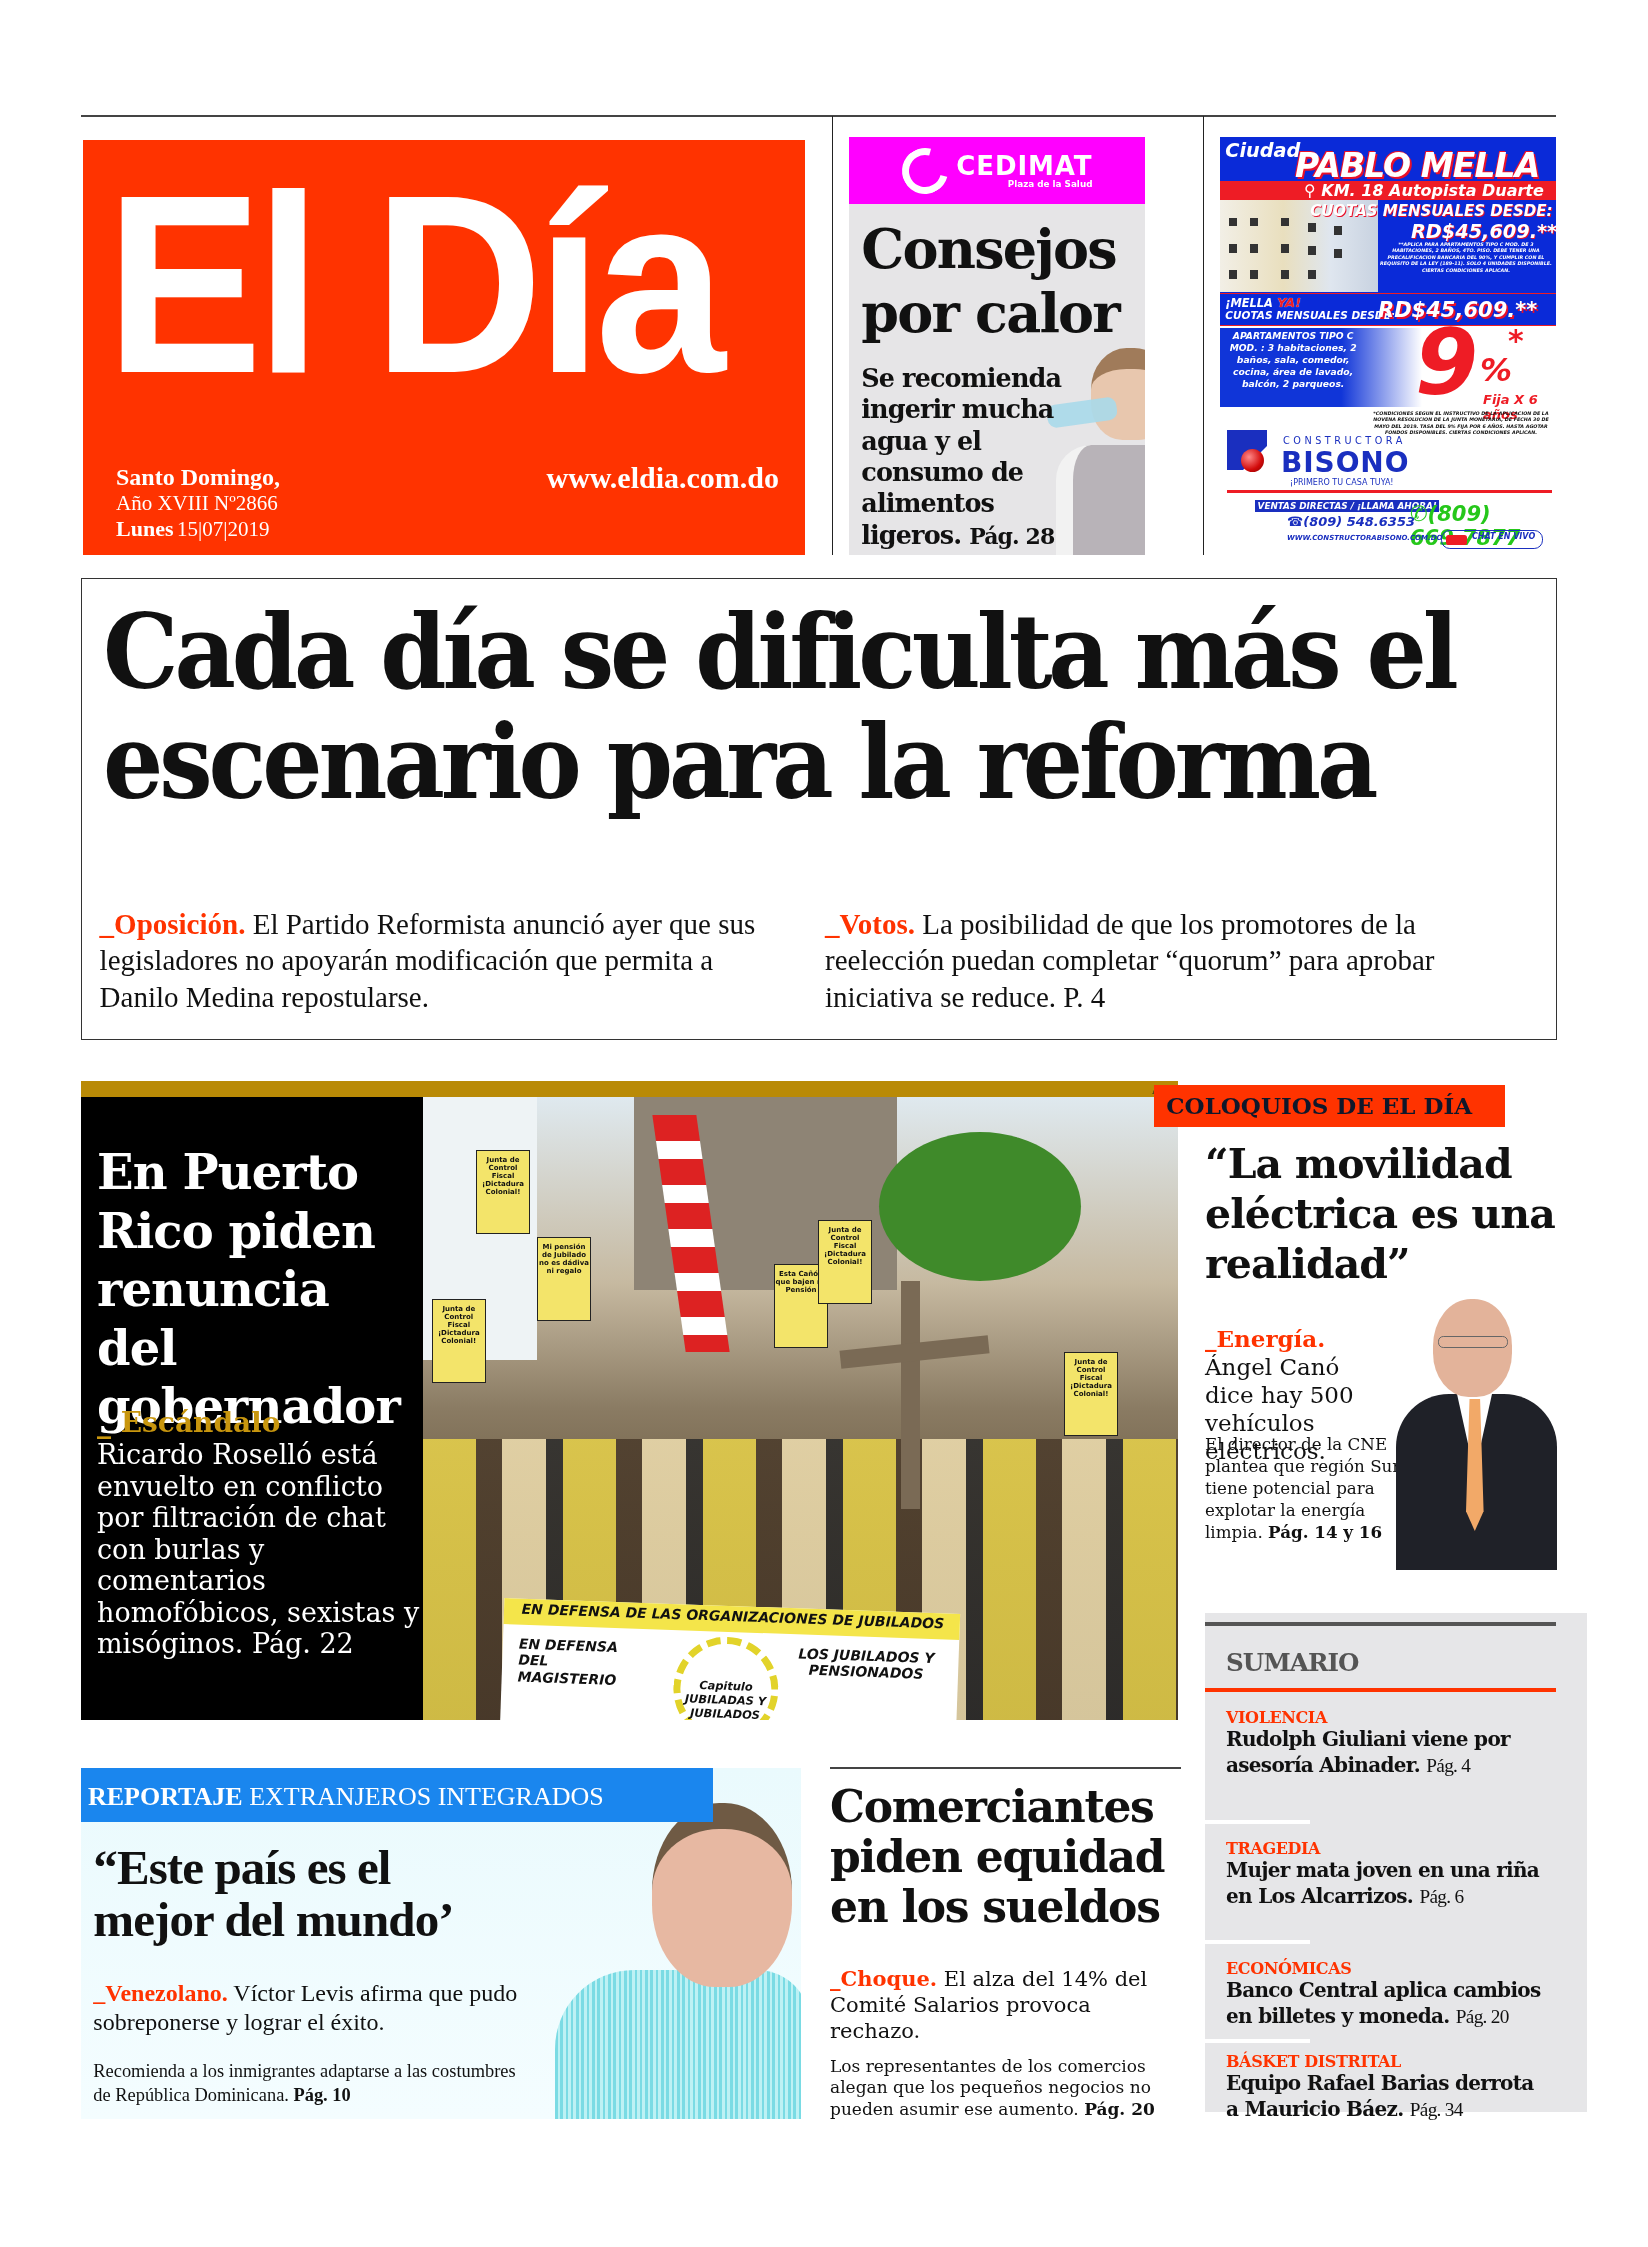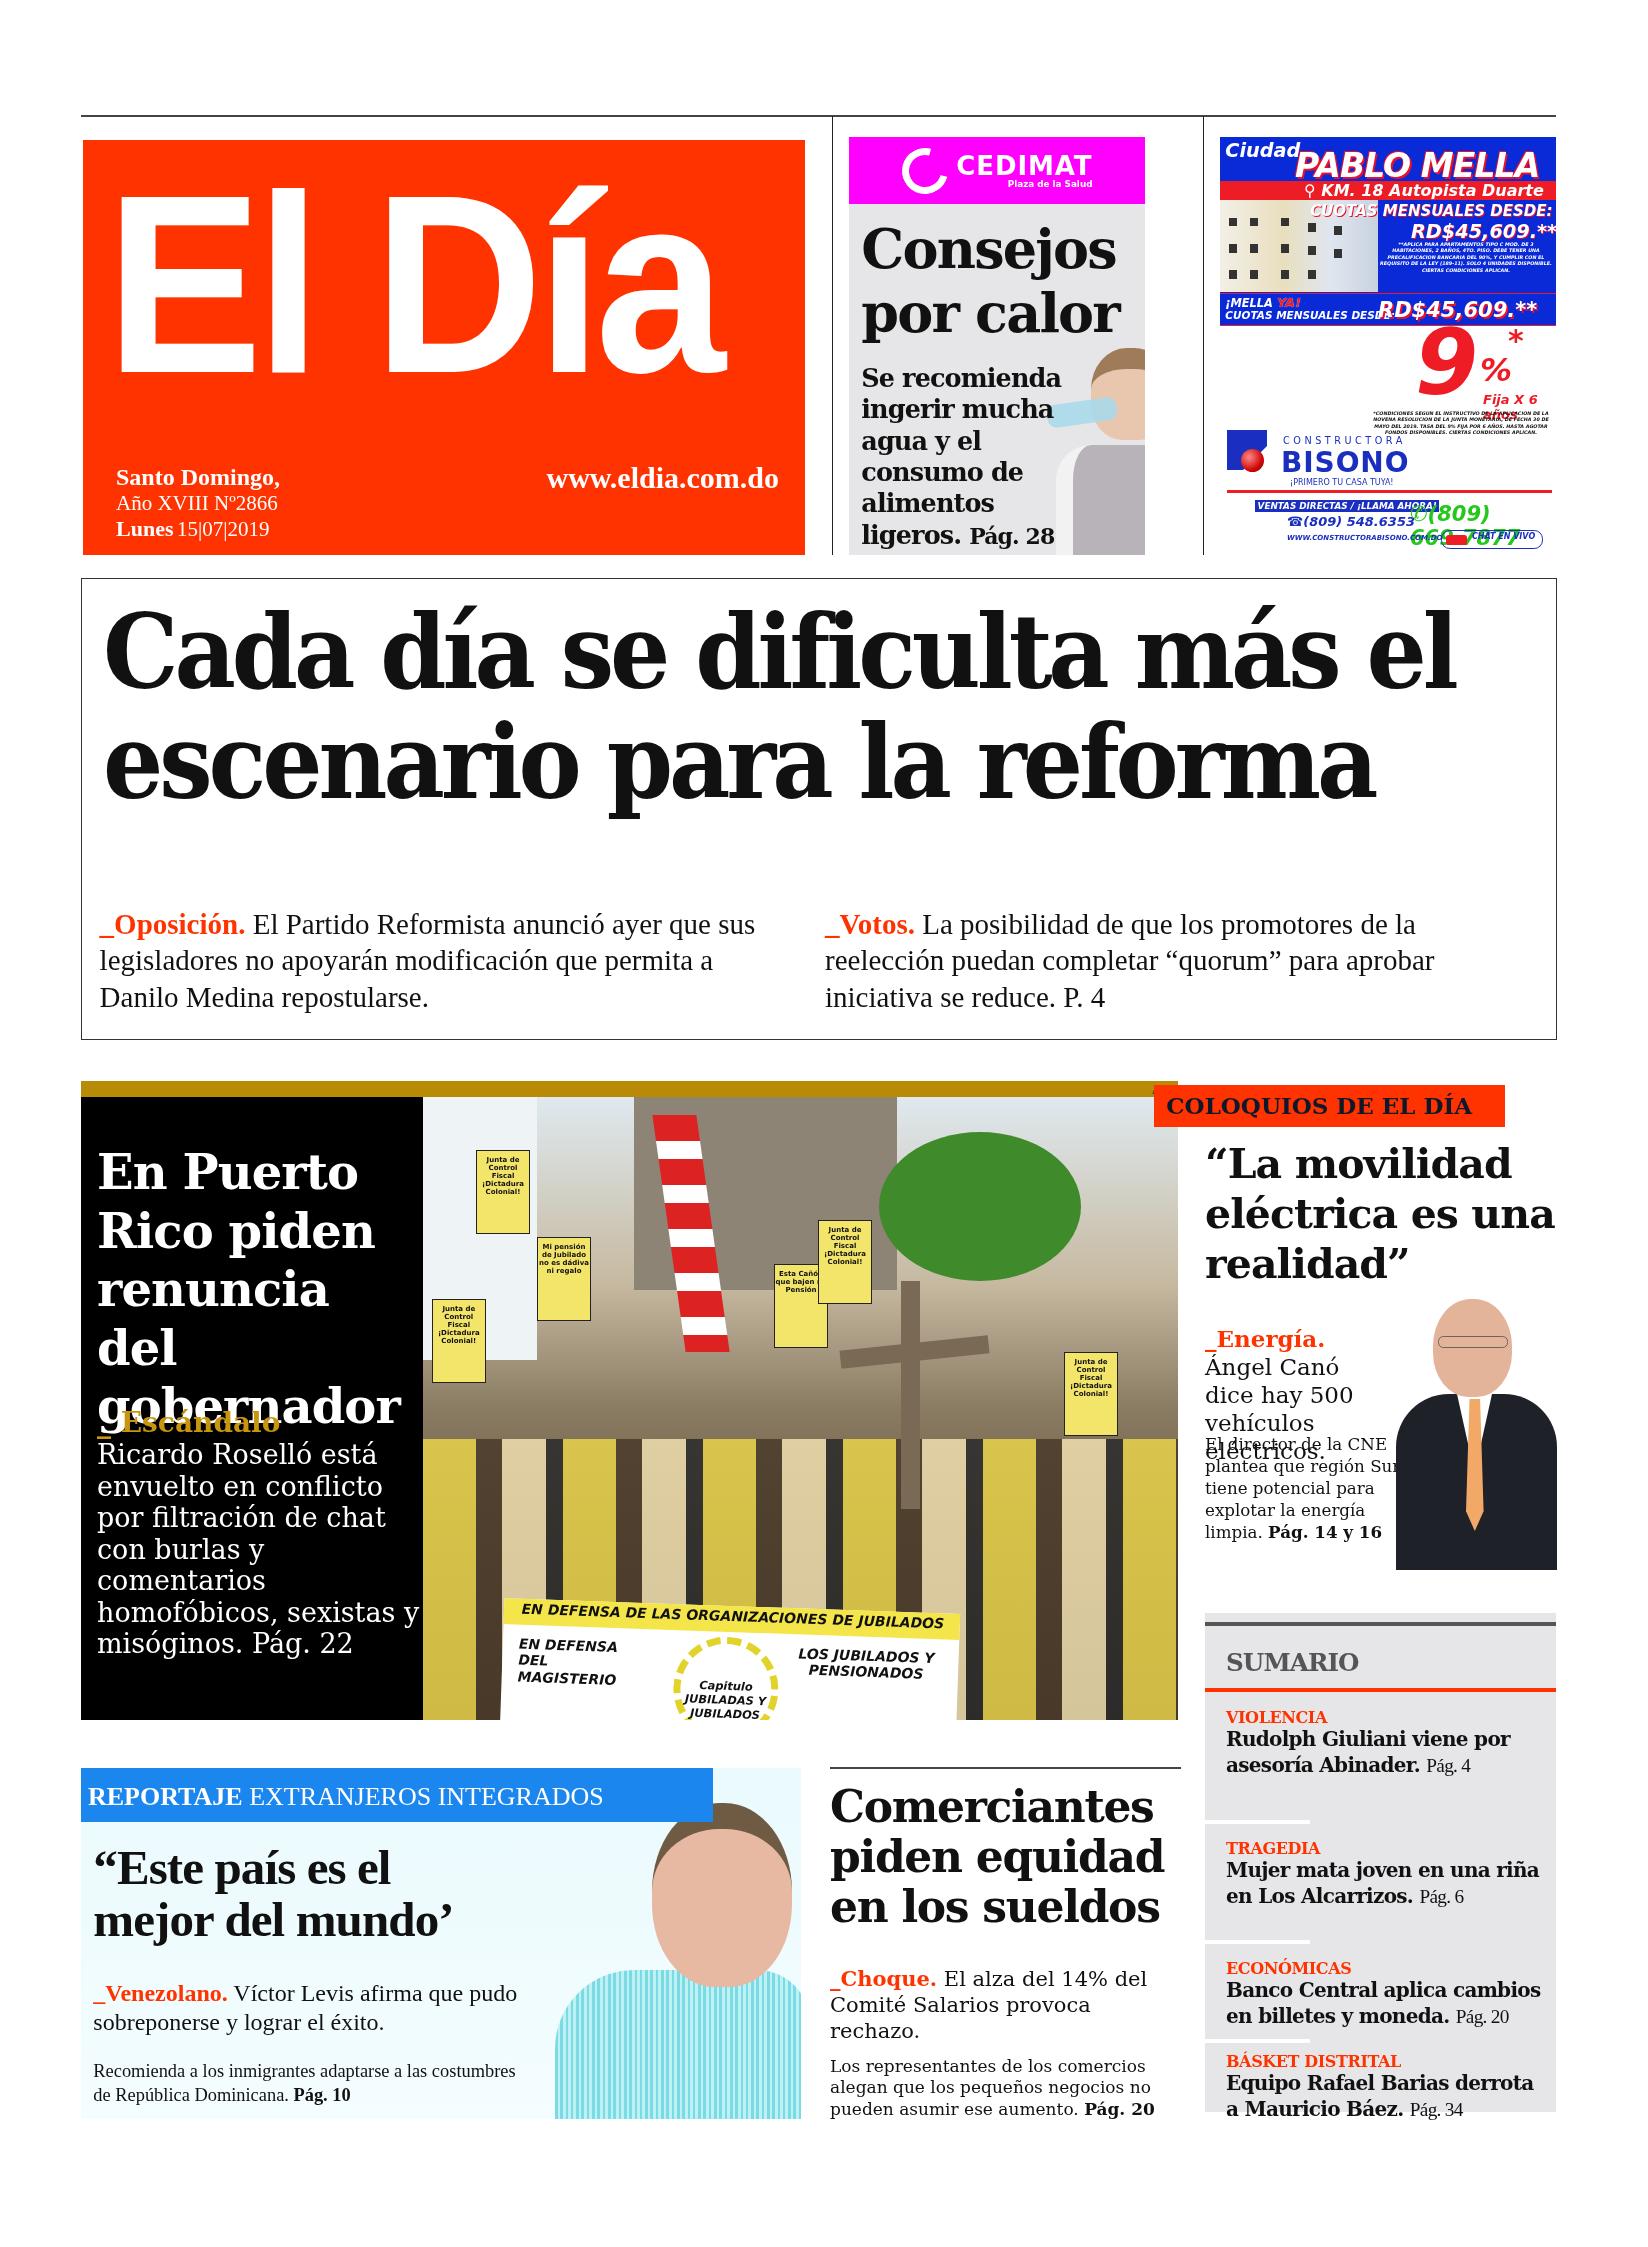--- a/index.html
+++ b/index.html
@@ -105,21 +105,21 @@
   .col-lead { left: 1205px; top: 1325px; width: 184px; font-family: "DejaVu Serif", serif; font-size: 23px; line-height: 1.22; }
   .col-body { left: 1205px; top: 1433px; width: 202px; font-family: "DejaVu Serif", serif; font-size: 16.7px; line-height: 1.32; }
   .col-photo { left: 1396px; top: 1290px; width: 161px; height: 279px; }
   .col-photo .head { position: absolute; left: 37px; top: 8.8px; width: 79px; height: 98px; border-radius: 48% 48% 45% 45%; background: #e3b39a; }
   .col-photo .glasses { position: absolute; left: 42px; top: 46px; width: 70px; height: 12.3px; border: 1.8px solid #666; border-radius: 5.3px; }
   .col-photo .suit { position: absolute; left: 0; top: 104px; width: 161px; height: 176px; background: #1f2128; border-radius: 53px 53px 0 0; }
   .col-photo .shirt { position: absolute; left: 61px; top: 104px; width: 35px; height: 79px; background: #fff; clip-path: polygon(0 0, 100% 0, 50% 100%); }
   .col-photo .tie { position: absolute; left: 70px; top: 109px; width: 17.6px; height: 132px; background: #f2a968; clip-path: polygon(20% 0, 80% 0, 100% 85%, 50% 100%, 0 85%); }
 
   
-  .sum { left: 1205px; top: 1613px; width: 351px; height: 499px; background: #e6e6e8; }
+  .sum { left: 1205px; top: 1613px; width: 382px; height: 499px; background: #e6e6e8; }
   .sum-topline { position: absolute; left: 0; top: 8.8px; width: 351px; height: 4.4px; background: #555; }
   .sum-title { position: absolute; left: 21px; top: 35px; font-family: "DejaVu Serif", serif; font-weight: 700; font-size: 24.6px; color: #555; letter-spacing: -0.9px; }
   .sum-redline { position: absolute; left: 0; top: 75px; width: 351px; height: 3.5px; background: #ff3300; }
   .sum-item { position: absolute; left: 21px; width: 325px; }
   .sum-item .cat { font-family: "DejaVu Serif", serif; font-weight: 700; font-size: 16px; color: #ff3300; letter-spacing: -0.4px; }
   .sum-item .head { font-family: "DejaVu Serif", serif; font-weight: 700; font-size: 20px; line-height: 1.28; letter-spacing: -0.7px; }
   .sum-item .pg { font-family: "Liberation Serif", serif; font-weight: 400; font-size: 19.3px; }
   .sum-sep { position: absolute; left: 0; width: 105px; height: 3.5px; background: #fff; }
 
   
@@ -202,20 +202,21 @@
       <i style="left:88px;top:70px"></i>
   </div>
   <div class="bis-cuotas">CUOTAS MENSUALES DESDE:</div>
   <div class="bis-price1">RD$45,609.**</div>
   <div class="bis-fine1">**APLICA PARA APARTAMENTOS TIPO C MOD. DE 3 HABITACIONES, 2 BAÑOS, 4TO. PISO. DEBE TENER UNA PRECALIFICACION BANCARIA DEL 90%, Y CUMPLIR CON EL REQUISITO DE LA LEY (189-11). SOLO 4 UNIDADES DISPONIBLE. CIERTAS CONDICIONES APLICAN.</div>
   <div class="bis-mudate">
     <div class="l1"><span>¡MELLA</span> <b>YA!</b></div>
     <div class="l2">CUOTAS MENSUALES DESDE:</div>
     <div class="price2">RD$45,609.**</div>
   </div>
+  <div class="bis-apto">APARTAMENTOS TIPO C MOD. : 3 habitaciones, 2 baños, sala, comedor, cocina, área de lavado, balcón, 2 parqueos.</div>
   <div class="bis-nine">9</div>
   <div class="bis-pct">%</div>
   <div class="bis-star">*</div>
   <div class="bis-fija">Fija X 6 años</div>
   <div class="bis-fine2">*CONDICIONES SEGUN EL INSTRUCTIVO DE LA APLICACION DE LA NOVENA RESOLUCION DE LA JUNTA MONETARIA, DE FECHA 30 DE MAYO DEL 2019. TASA DEL 9% FIJA POR 6 AÑOS. HASTA AGOTAR FONDOS DISPONIBLES. CIERTAS CONDICIONES APLICAN.</div>
   <div class="bis-logo">
       <div class="sq"></div>
       <div class="ball"></div>
     </div>
   <div class="bis-construct">CONSTRUCTORA</div>

